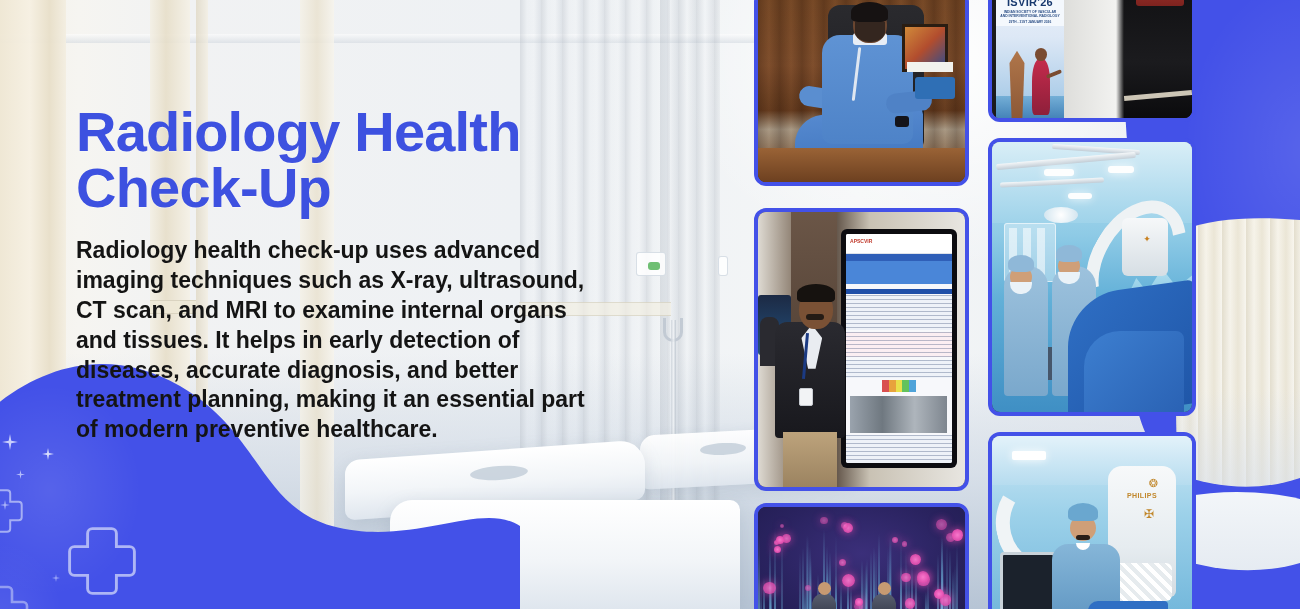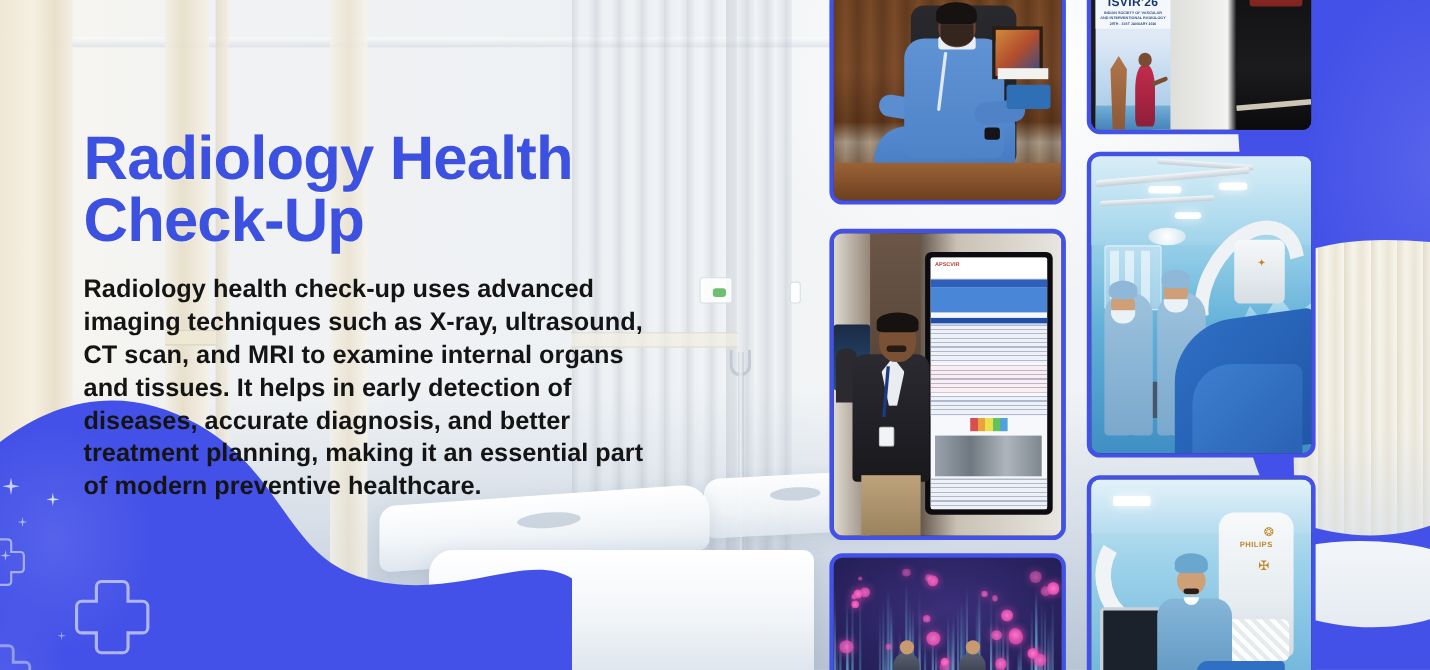--- a/index.html
+++ b/index.html
@@ -139,21 +139,21 @@
   
   .sparkle { position:absolute; pointer-events:none; }
   .sparkle svg { display:block; }
 
   
   .cross-outline { position:absolute; pointer-events:none; }
   .cross-outline svg { display:block; }
 
   
   .text-block {
-    position:absolute; left: 76px; top: 116px; width: 540px; z-index: 5;
+    position:absolute; left: 76px; top: 104px; width: 540px; z-index: 5;
   }
   .headline {
     font-size: 56px;
     line-height: 1.0;
     font-weight: 800;
     letter-spacing: -0.8px;
     color: #3d51e0;
     margin-bottom: 20px;
     text-shadow: 0 1px 0 rgba(255,255,255,.35);
   }

